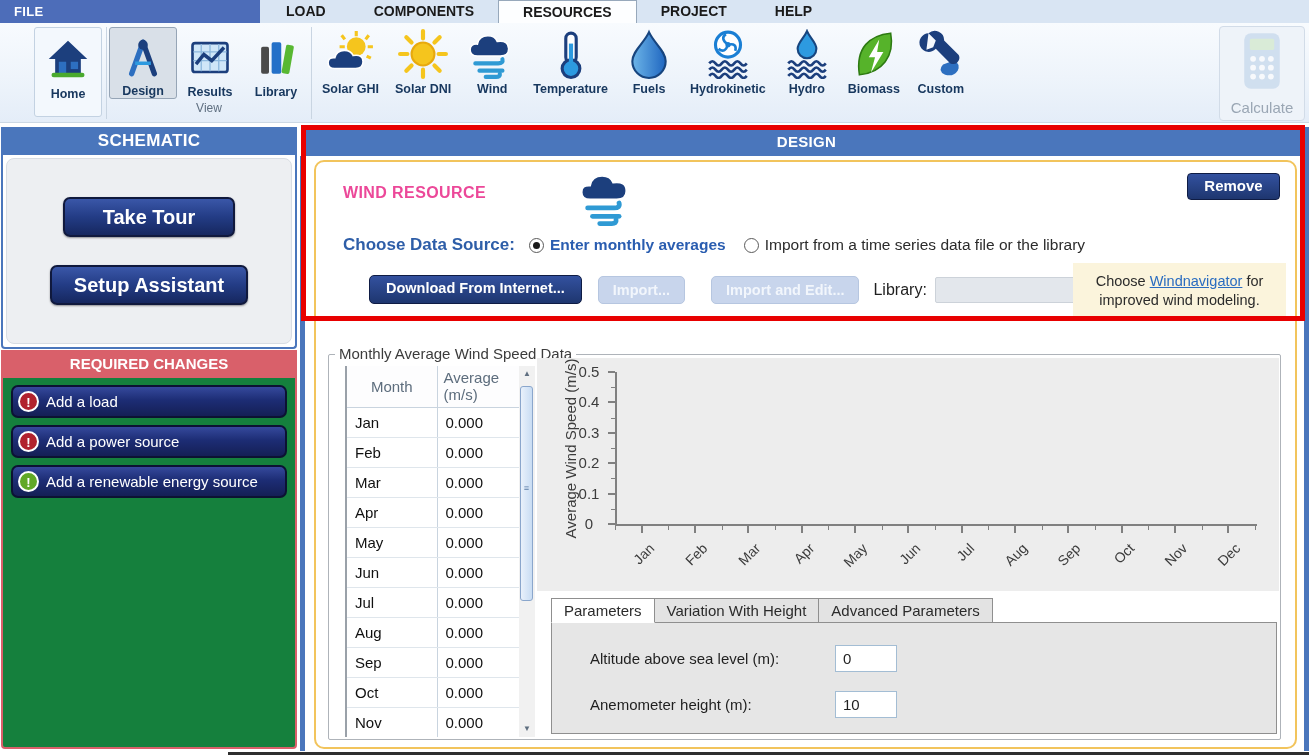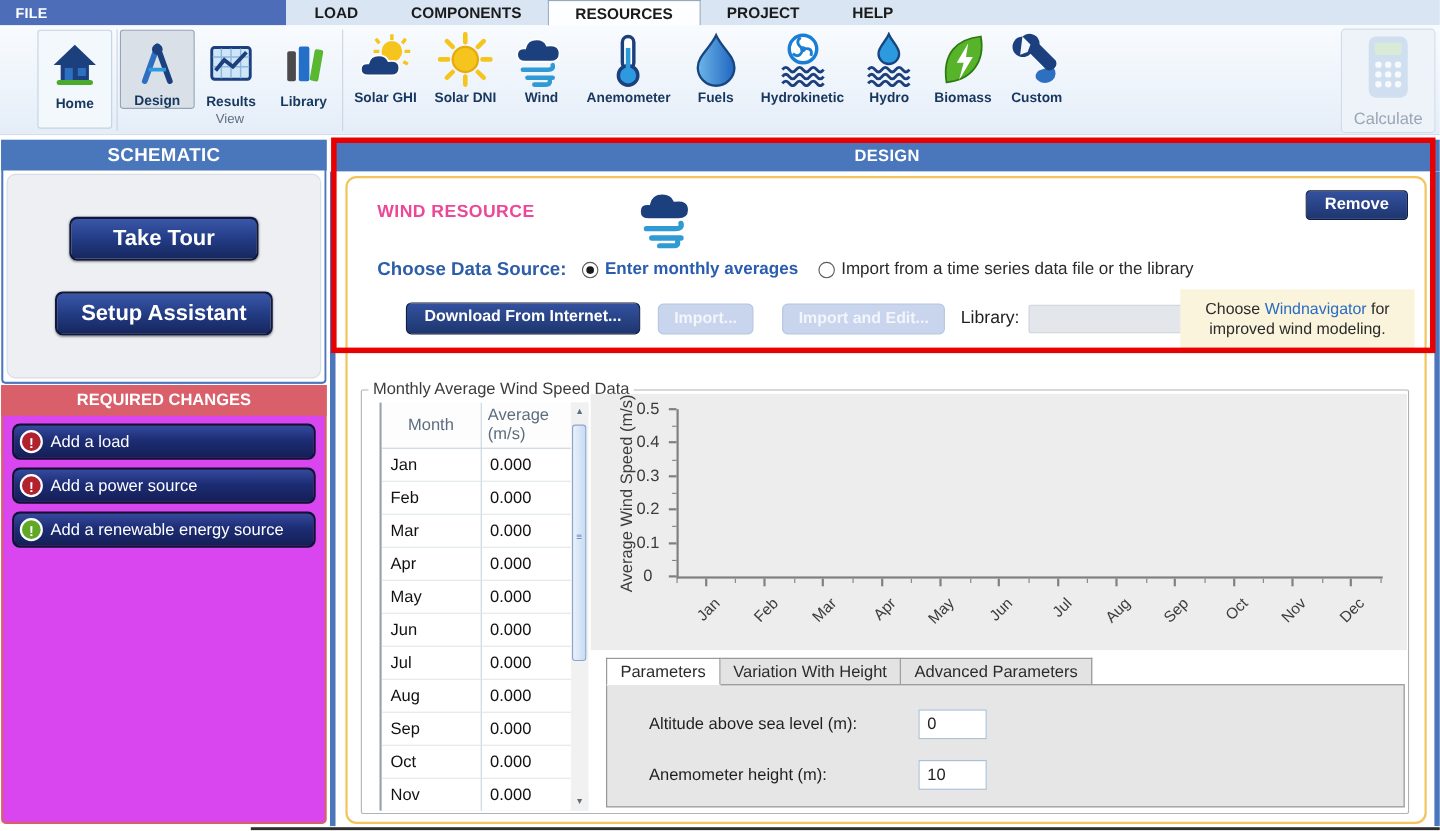--- a/index.html
+++ b/index.html
@@ -44,21 +44,21 @@
   .schem-body { position:absolute; left:3px; right:3px; top:31px; bottom:3px; background:#edeff2;
                 border:1px solid #d8dde3; border-radius:8px; }
   .big-btn { display:block; margin:0 auto; color:#fff; font-weight:bold; font-size:20px; text-align:center;
              background:linear-gradient(180deg,#3a57a8 0%,#233c85 50%,#16275f 100%);
              border:2px solid #10193d; border-radius:7px; cursor:pointer;
              box-shadow:0 1px 2px rgba(0,0,0,.4); }
   .take-tour { width:172px; height:40px; line-height:37px; margin-top:38px; }
   .setup-assist { width:198px; height:40px; line-height:37px; margin-top:28px; }
 
   .req-section { position:absolute; left:1px; right:1px; top:227px; bottom:6px;
-                 border:2px solid #d9606a; border-radius:0 0 4px 4px; background:#d946ef; }
+                 border:2px solid #d9606a; border-radius:0 0 4px 4px; background:#15803d; }
   .req-header { height:28px; margin:-2px -2px 0 -2px; background:#d9606a; color:#fff; font-weight:bold;
                 font-size:15px; text-align:center; line-height:28px; }
   .req-btn { position:relative; display:flex; align-items:center; margin:7px 8px 0 8px; height:33px;
              background:linear-gradient(180deg,#35499c 0%,#1d2d75 45%,#141f55 100%);
              border:2px solid #0c1233; border-radius:7px; color:#fff; font-size:15px; cursor:pointer; }
   .req-badge { width:21px; height:21px; border-radius:50%; border:2px solid #fff; margin:0 7px 0 5px;
                color:#fff; font-weight:bold; font-size:13px; text-align:center; line-height:20px; flex:0 0 auto; }
   .req-badge.error { background:#b1222e; }
   .req-badge.ok { background:#61a827; }
 
@@ -90,21 +90,21 @@
                  background:linear-gradient(180deg,#33519f 0%,#1e366f 100%); border:1.5px solid #0f1c44;
                  border-radius:5px; line-height:25px; cursor:pointer; }
   .btn-disabled { height:28px; padding:0 14px; color:#f2f6fc; font-weight:bold; font-size:14.5px;
                   background:#c8d5ec; border:1px solid #b6c6e0; border-radius:5px; line-height:26px; }
   .lib-label { font-size:16px; color:#1f1f1f; margin:0 8px 0 14px; }
   .combo { width:168px; height:26px; background:#e3e7ec; border:1px solid #ccd2d9; border-radius:2px;
            position:relative; }
   .combo .chev { position:absolute; right:7px; top:5px; color:#9aa3ad; font-size:11px; }
   .note-box { position:absolute; right:9px; top:101px; width:213px; height:57px; background:#fbf4dc;
               font-size:14.5px; color:#2b2b2b; text-align:center; padding-top:9px; line-height:19px; }
-  .note-box a { color:#2a6cc0; cursor:pointer;text-align:center; }
+  .note-box a { color:#2a6cc0; text-decoration:underline; cursor:pointer;text-align:center; }
 
   
   .monthly-group { position:absolute; left:12px; right:14px; top:192px; bottom:7px;
                    border:1px solid #aeb3b9; border-radius:2px; background:#fff; }
   .group-title { position:absolute; left:6px; top:-10px; background:#fff; padding:0 4px; font-size:15px;
                  color:#3c3c3c; }
   .monthly-table-wrap { position:absolute; left:4px; top:11px; width:184px; bottom:2px; overflow:hidden;
                         border-left:2px solid #9aa1a9;margin-left:12px; }
   table.mtable { border-collapse:collapse; width:182px; table-layout:fixed; background:#fff; }
   .mtable th { height:41px; font-weight:normal; font-size:15px; color:#5d6d7d; text-align:left;
@@ -256,21 +256,21 @@
       <span class="rlabel">Wind</span>
     </div>
     <div class="rbtn">
       <span class="ricon">
         <svg width="50" height="50" viewBox="0 0 48 48">
             <rect x="19" y="4" width="10" height="28" rx="5" fill="#fff" stroke="#1c3f7d" stroke-width="3"></rect>
             <circle cx="24" cy="38" r="8.5" fill="#2d9ae0" stroke="#1c3f7d" stroke-width="3"></circle>
             <rect x="22" y="14" width="4" height="22" fill="#2d9ae0"></rect>
           </svg>
       </span>
-      <span class="rlabel">Anemometer</span>
+      <span class="rlabel">Temperature</span>
     </div>
     <div class="rbtn">
       <span class="ricon">
         <svg width="50" height="50" viewBox="0 0 48 48">
             <defs>
               <linearGradient id="fg" x1="0" y1="0" x2="1" y2="0">
                 <stop offset="0" stop-color="#6db5e8"></stop>
                 <stop offset="1" stop-color="#1f66c0"></stop>
               </linearGradient>
             </defs>

